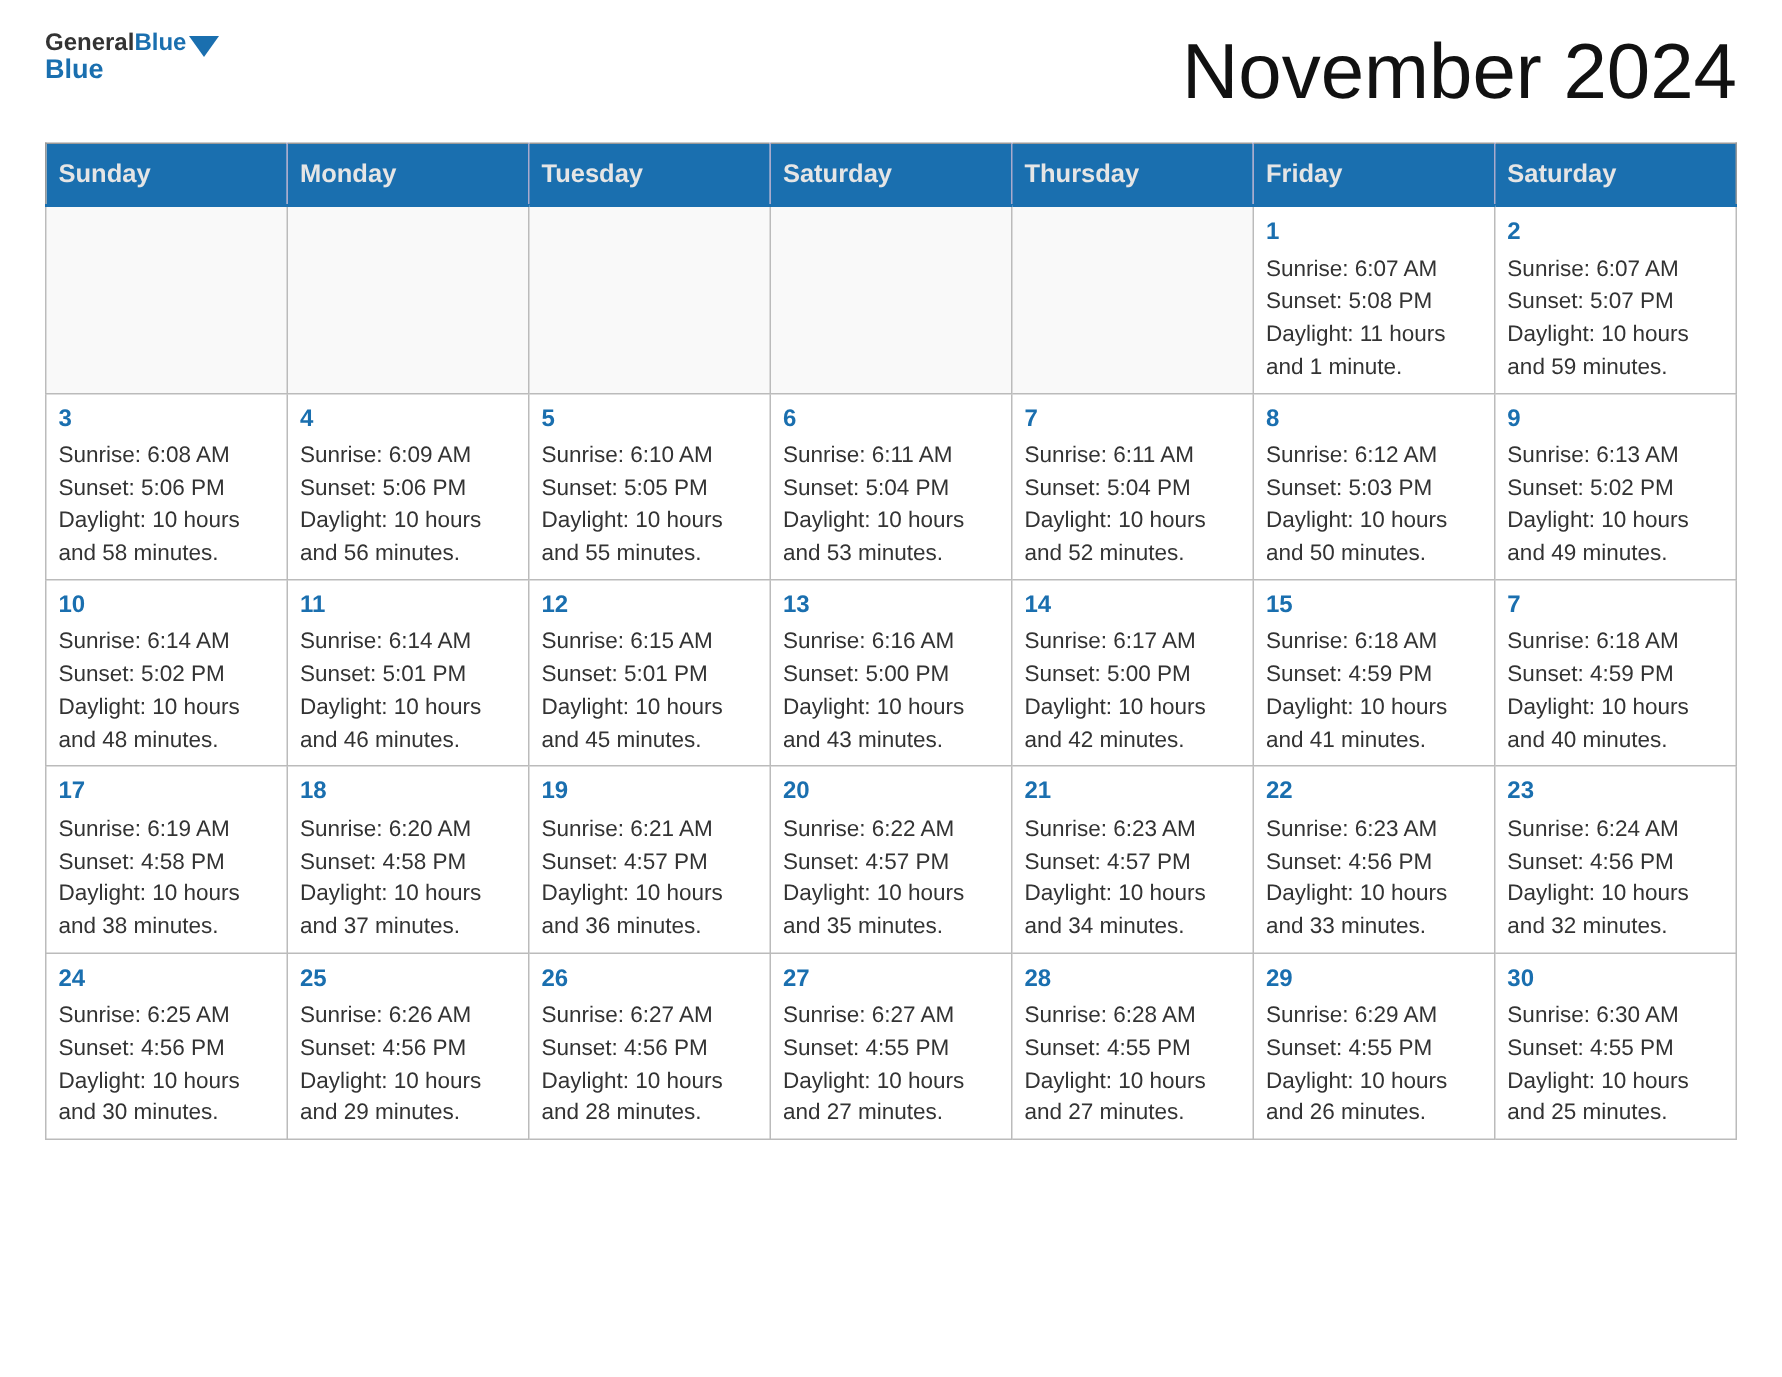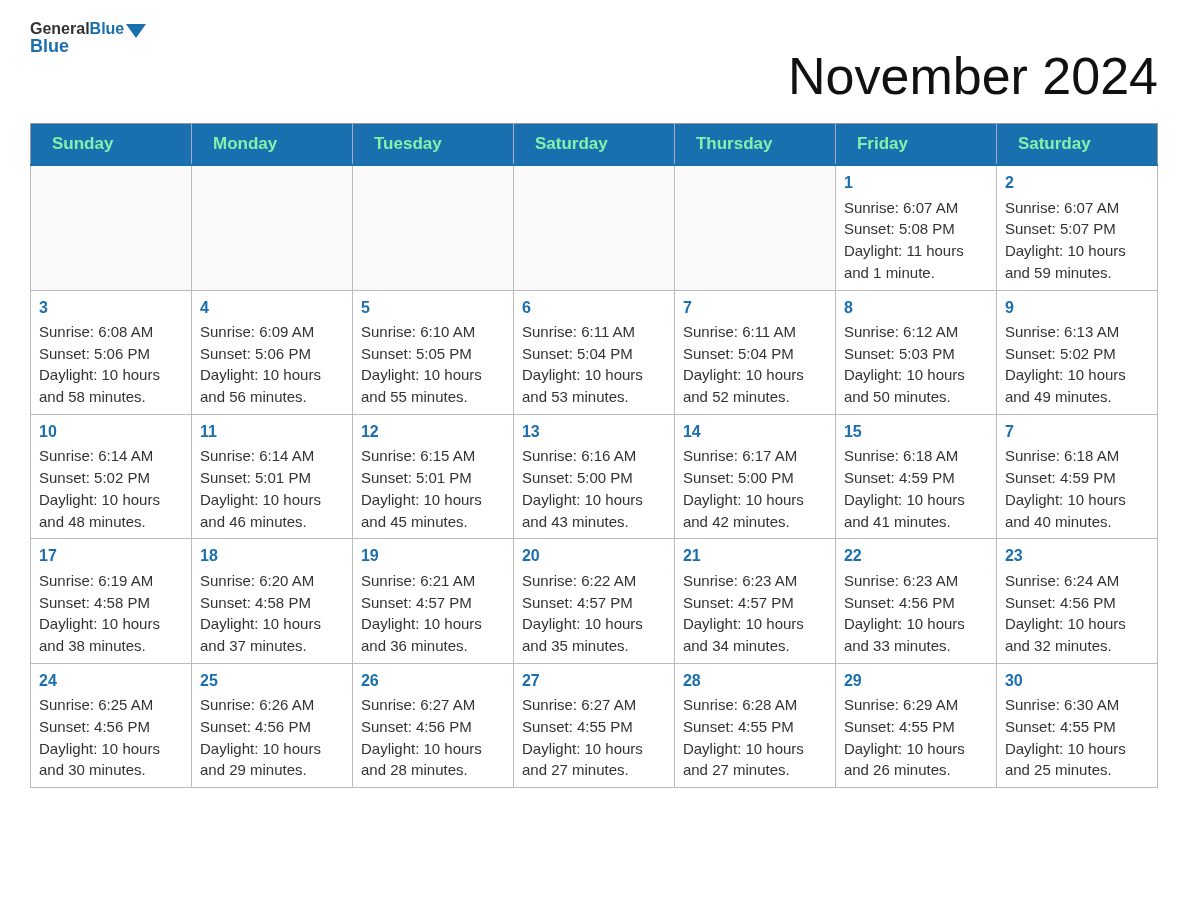--- a/index.html
+++ b/index.html
@@ -42,44 +42,43 @@
       display: inline-block;
     }
     .logo-underline {
       font-size: 18px;
       color: #1a6faf;
       font-weight: bold;
       margin-top: -2px;
     }
     .title-block {
       text-align: left;
-      margin-top: 28px;
     }
     .month-title {
       font-size: 52px;
       font-weight: normal;
       color: #111;
       line-height: 1.1;
     }
     .location-title {
       font-size: 24px;
       color: #444;
       margin-top: 4px;
     }
     .calendar {
       width: 100%;
       border-collapse: collapse;
       border: 1.5px solid #999;
     }
     .calendar thead tr th {
       background-color: #1a6faf;
-      color: #86efac;
+      color: #e5e5e5;
       font-size: 17px;
       font-weight: bold;
-      padding: 10px 21px;
+      padding: 10px 8px;
       text-align: left;
       border-right: 1px solid #aac;
     }
     .calendar thead tr th:last-child { border-right: none; margin-top: 20px; }
     .calendar tbody tr td {
       border: 1px solid #bbb;
       vertical-align: top;
       padding: 6px 8px;
       width: 14.285%;
       min-height: 110px;

